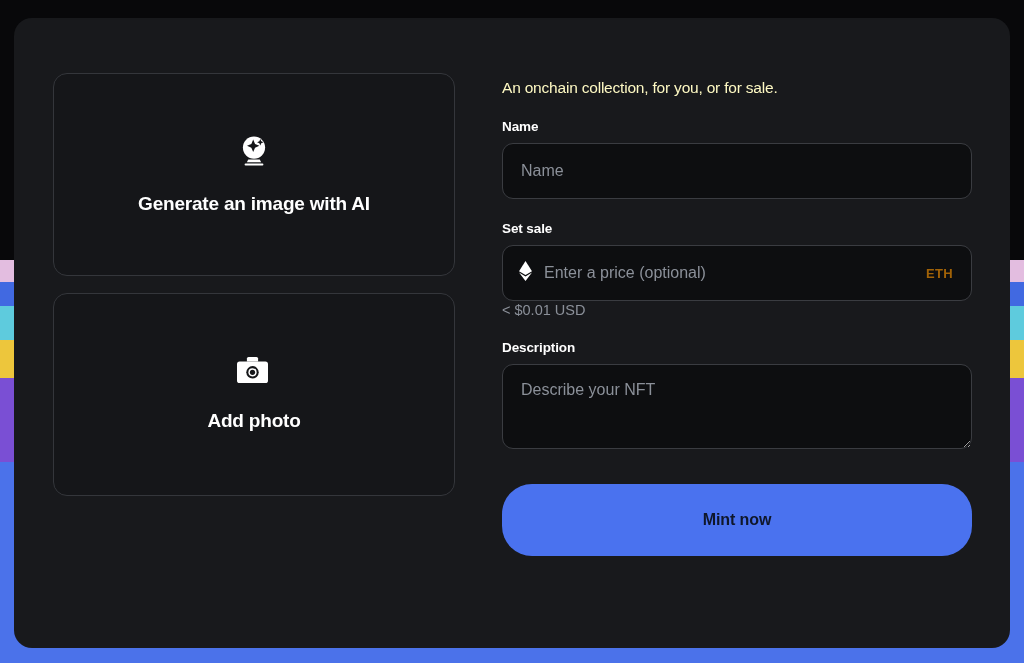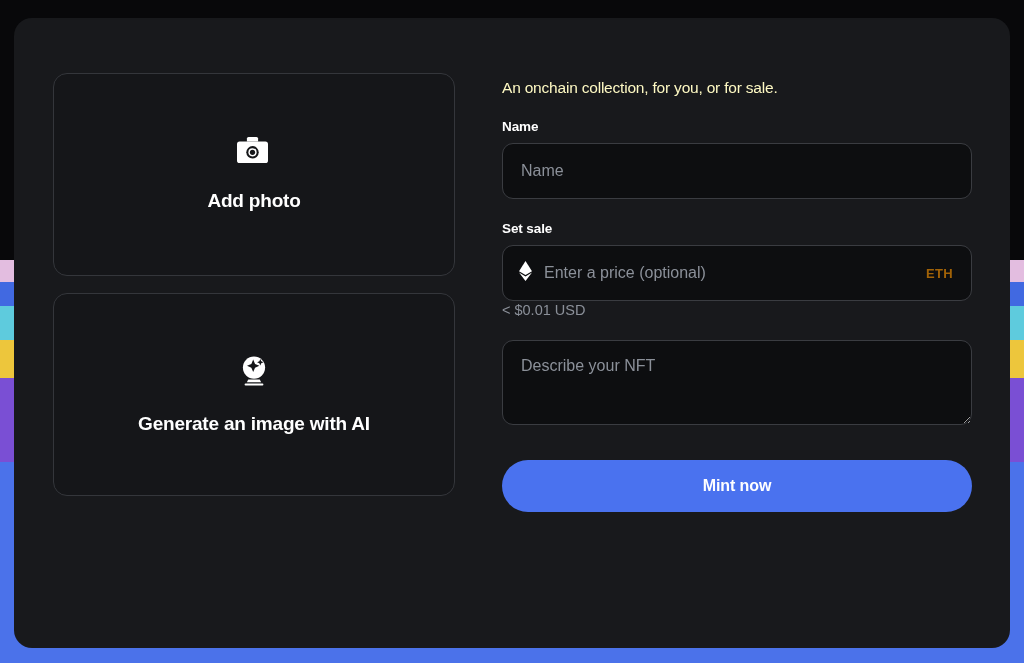--- a/index.html
+++ b/index.html
@@ -165,26 +165,26 @@
     font-size: 16px;
     font-family: "Liberation Sans", sans-serif;
     padding: 16px 18px;
     outline: none;
     resize: vertical;
   }
   #description-input::placeholder { color: #8b9099; }
 
   #mint-button {
     width: 100%;
-    height: 52px;
+    height: 72px;
     margin-top: 31px;
     background: #4a72ef;
     border: none;
     border-radius: 30px;
-    color: #ffffff;
+    color: #0f172a;
     font-size: 16px;
     font-weight: bold;
     font-family: "Liberation Sans", sans-serif;
     cursor: pointer;
     letter-spacing: -0.1px;
   }
 </style>
 </head>
 <body>
 
@@ -193,52 +193,52 @@
   <div class="stripe" id="stripe-blue1"></div>
   <div class="stripe" id="stripe-cyan"></div>
   <div class="stripe" id="stripe-yellow"></div>
   <div class="stripe" id="stripe-purple"></div>
   <div class="stripe" id="stripe-blue2"></div>
 </div>
 
 <div id="modal">
 
   <div id="left-col">
-
-    <div class="picker-card">
-      <span class="picker-icon">
-        <svg width="34" height="28" viewBox="0 0 34 28">
-          <path d="M11.5 0 h8 a1.6 1.6 0 0 1 1.6 1.6 V4.6 h-11.2 V1.6 A1.6 1.6 0 0 1 11.5 0 Z" fill="#ffffff"></path>
-          <path d="M2.6 4.6 h25.8 a2.6 2.6 0 0 1 2.6 2.6 v16.2 a2.6 2.6 0 0 1 -2.6 2.6 H2.6 A2.6 2.6 0 0 1 0 23.4 V7.2 A2.6 2.6 0 0 1 2.6 4.6 Z" fill="#ffffff"></path>
-          <circle cx="15.5" cy="15.3" r="6.2" fill="#151619"></circle>
-          <circle cx="15.5" cy="15.3" r="4.1" fill="#ffffff"></circle>
-          <circle cx="15.5" cy="15.3" r="2.6" fill="#151619"></circle>
-        </svg>
-      </span>
-      <span class="picker-label">Add photo</span>
-    </div>
 
     <div class="picker-card">
       <span class="picker-icon">
         <svg width="34" height="34" viewBox="0 0 34 34">
           <defs>
             <mask id="ball-mask">
               <rect width="34" height="34" fill="#fff"></rect>
               <path d="M16.2 5.6 l1.85 4.35 4.35 1.85 -4.35 1.85 -1.85 4.35 -1.85 -4.35 -4.35 -1.85 4.35 -1.85 Z" fill="#000"></path>
               <path d="M23.3 5.0 l0.95 2.25 2.25 0.95 -2.25 0.95 -0.95 2.25 -0.95 -2.25 -2.25 -0.95 2.25 -0.95 Z" fill="#000"></path>
             </mask>
           </defs>
           <circle cx="17" cy="13.6" r="11.1" fill="#ffffff" mask="url(#ball-mask)"></circle>
           <path d="M11.3 25.4 h11.4 l1.5 2.9 H9.8 Z" fill="#ffffff"></path>
           <rect x="7.6" y="29.6" width="18.8" height="1.9" rx="0.95" fill="#ffffff"></rect>
         </svg>
       </span>
       <span class="picker-label">Generate an image with AI</span>
     </div>
 
+    <div class="picker-card">
+      <span class="picker-icon">
+        <svg width="34" height="28" viewBox="0 0 34 28">
+          <path d="M11.5 0 h8 a1.6 1.6 0 0 1 1.6 1.6 V4.6 h-11.2 V1.6 A1.6 1.6 0 0 1 11.5 0 Z" fill="#ffffff"></path>
+          <path d="M2.6 4.6 h25.8 a2.6 2.6 0 0 1 2.6 2.6 v16.2 a2.6 2.6 0 0 1 -2.6 2.6 H2.6 A2.6 2.6 0 0 1 0 23.4 V7.2 A2.6 2.6 0 0 1 2.6 4.6 Z" fill="#ffffff"></path>
+          <circle cx="15.5" cy="15.3" r="6.2" fill="#151619"></circle>
+          <circle cx="15.5" cy="15.3" r="4.1" fill="#ffffff"></circle>
+          <circle cx="15.5" cy="15.3" r="2.6" fill="#151619"></circle>
+        </svg>
+      </span>
+      <span class="picker-label">Add photo</span>
+    </div>
+
   </div>
 
   <div id="right-col">
 
     <p id="subtitle">An onchain collection, for you, or for sale.</p>
 
     
     <div class="field-block">
       <div class="field-label">Name</div>
       <input class="text-input" type="text" placeholder="Name" style="">
@@ -255,20 +255,21 @@
           </svg>
         </span>
         <input type="text" placeholder="Enter a price (optional)" style="">
         <span id="eth-suffix">ETH</span>
       </div>
       <div id="usd-hint">&lt; $0.01 USD</div>
     </div>
 
     
     <div class="field-block">
+      <div class="field-label">Description</div>
       <textarea id="description-input" placeholder="Describe your NFT" style=""></textarea>
     </div>
 
     
     <button id="mint-button">Mint now</button>
 
   </div>
 </div>
 
 </body></html>

